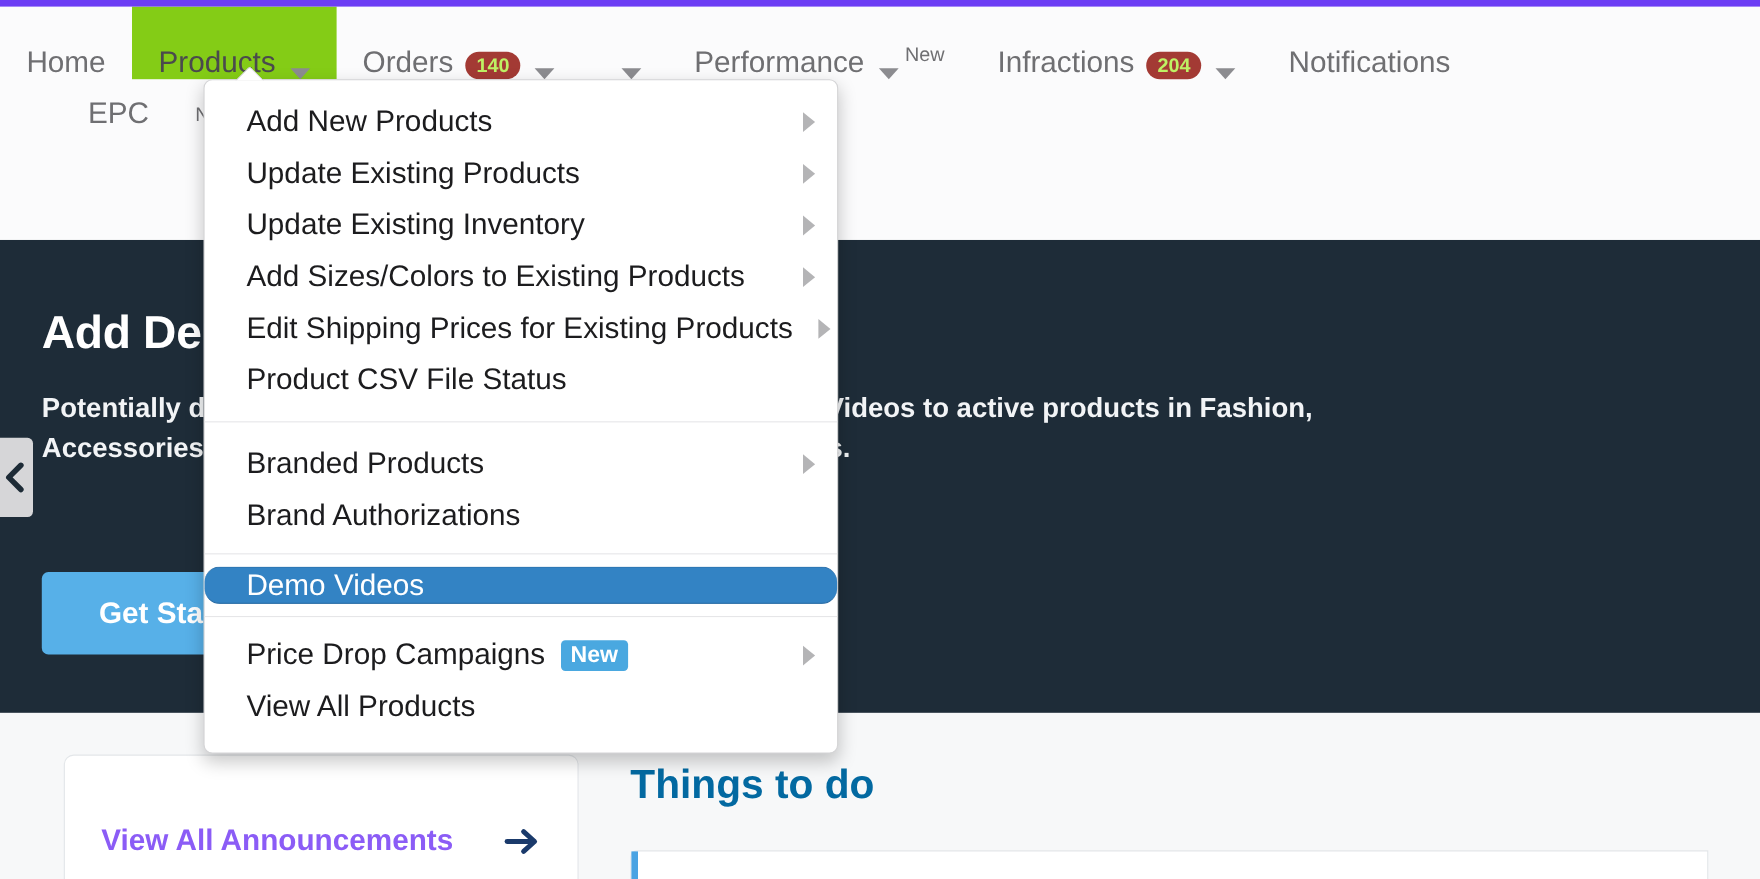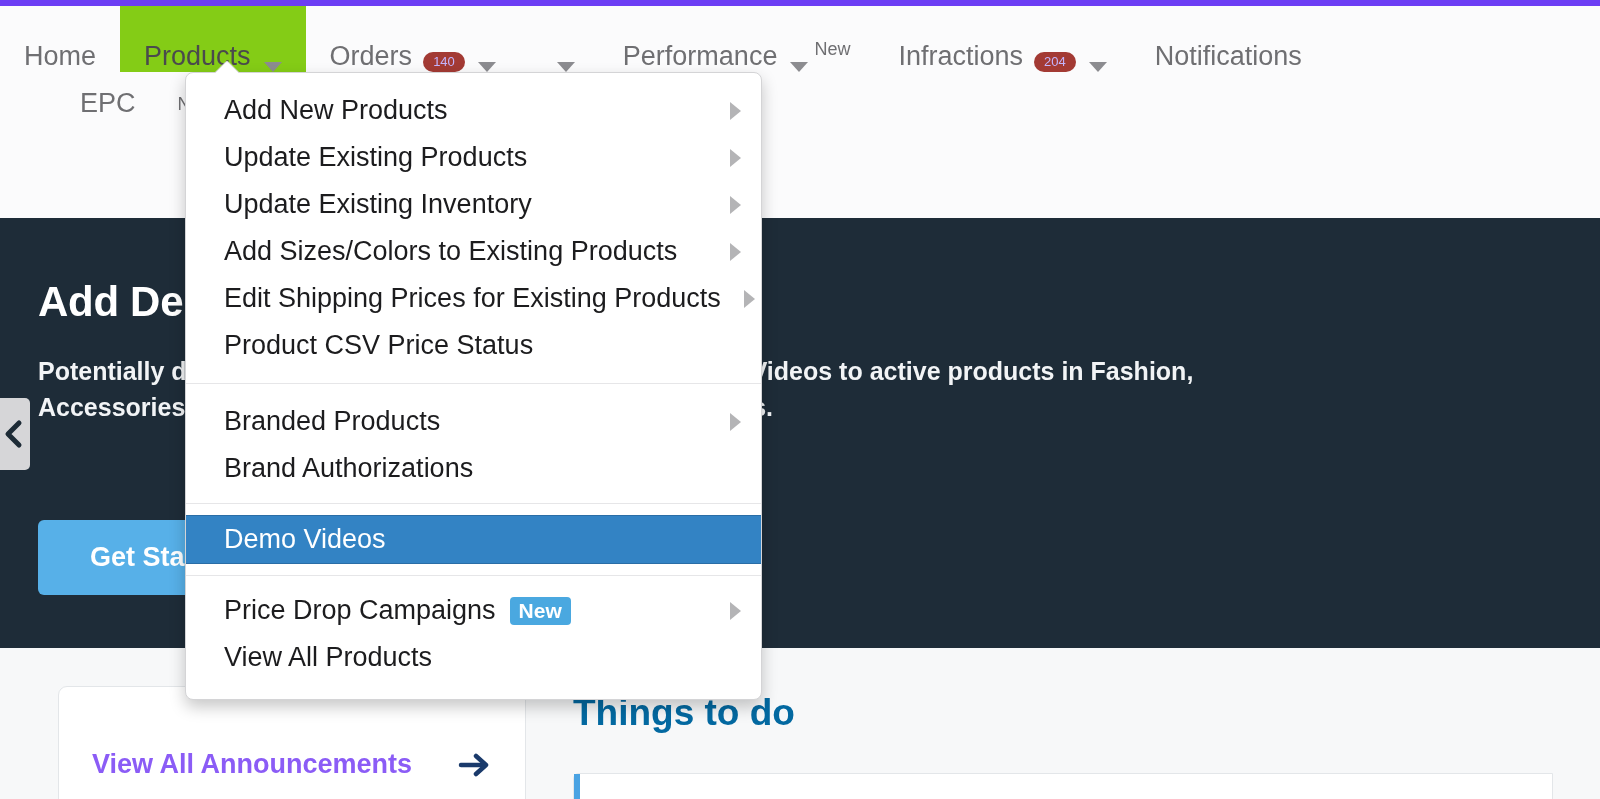--- a/index.html
+++ b/index.html
@@ -51,23 +51,23 @@
     margin-left: 13px;
     width: 0; height: 0;
     border-left: 9px solid transparent;
     border-right: 9px solid transparent;
     border-top: 10px solid #8c8c90;
   }
   .badge-count {
     display: inline-block;
     margin-left: 11px;
     background: #a33a34;
-    color: #c4b5fd;
-    font-size: 13px;
-    font-weight: normal;
+    color: #bef264;
+    font-size: 18px;
+    font-weight: bold;
     border-radius: 14px;
     padding: 3px 10px 4px;
     line-height: 1;
   }
   .sup-new {
     font-size: 18px;
     color: #6f6f72;
     vertical-align: super;
     margin-left: 6px;
     position: relative;
@@ -219,21 +219,22 @@
     font-size: 27px;
     color: #1c1c1e;
     cursor: pointer;
     white-space: nowrap;
   }
   .menu-item.selected {
     background: #3383c4;
     color: #ffffff;
     border-top: 1px solid #2a6da6;
     border-bottom: 1px solid #2a6da6;
-    height: 49px;
+    height: 34px;
+    border-radius: 14px;
   }
   .menu-item .submenu-arrow {
     position: absolute;
     right: 20px;
     width: 0; height: 0;
     border-top: 9px solid transparent;
     border-bottom: 9px solid transparent;
     border-left: 11px solid #b4b4b6;
   }
   .menu-item .tag-new {
@@ -365,21 +366,21 @@
     </div>
     <div class="menu-item">
       <span>Add Sizes/Colors to Existing Products</span>
       <span class="submenu-arrow"></span>
     </div>
     <div class="menu-item">
       <span>Edit Shipping Prices for Existing Products</span>
       <span class="submenu-arrow" style="right:6px;"></span>
     </div>
     <div class="menu-item">
-      <span>Product CSV Price Status</span>
+      <span>Product CSV File Status</span>
     </div>
 
     <div class="menu-sep"></div>
 
     <div class="menu-item">
       <span>Branded Products</span>
       <span class="submenu-arrow"></span>
     </div>
     <div class="menu-item">
       <span>Brand Authorizations</span>

